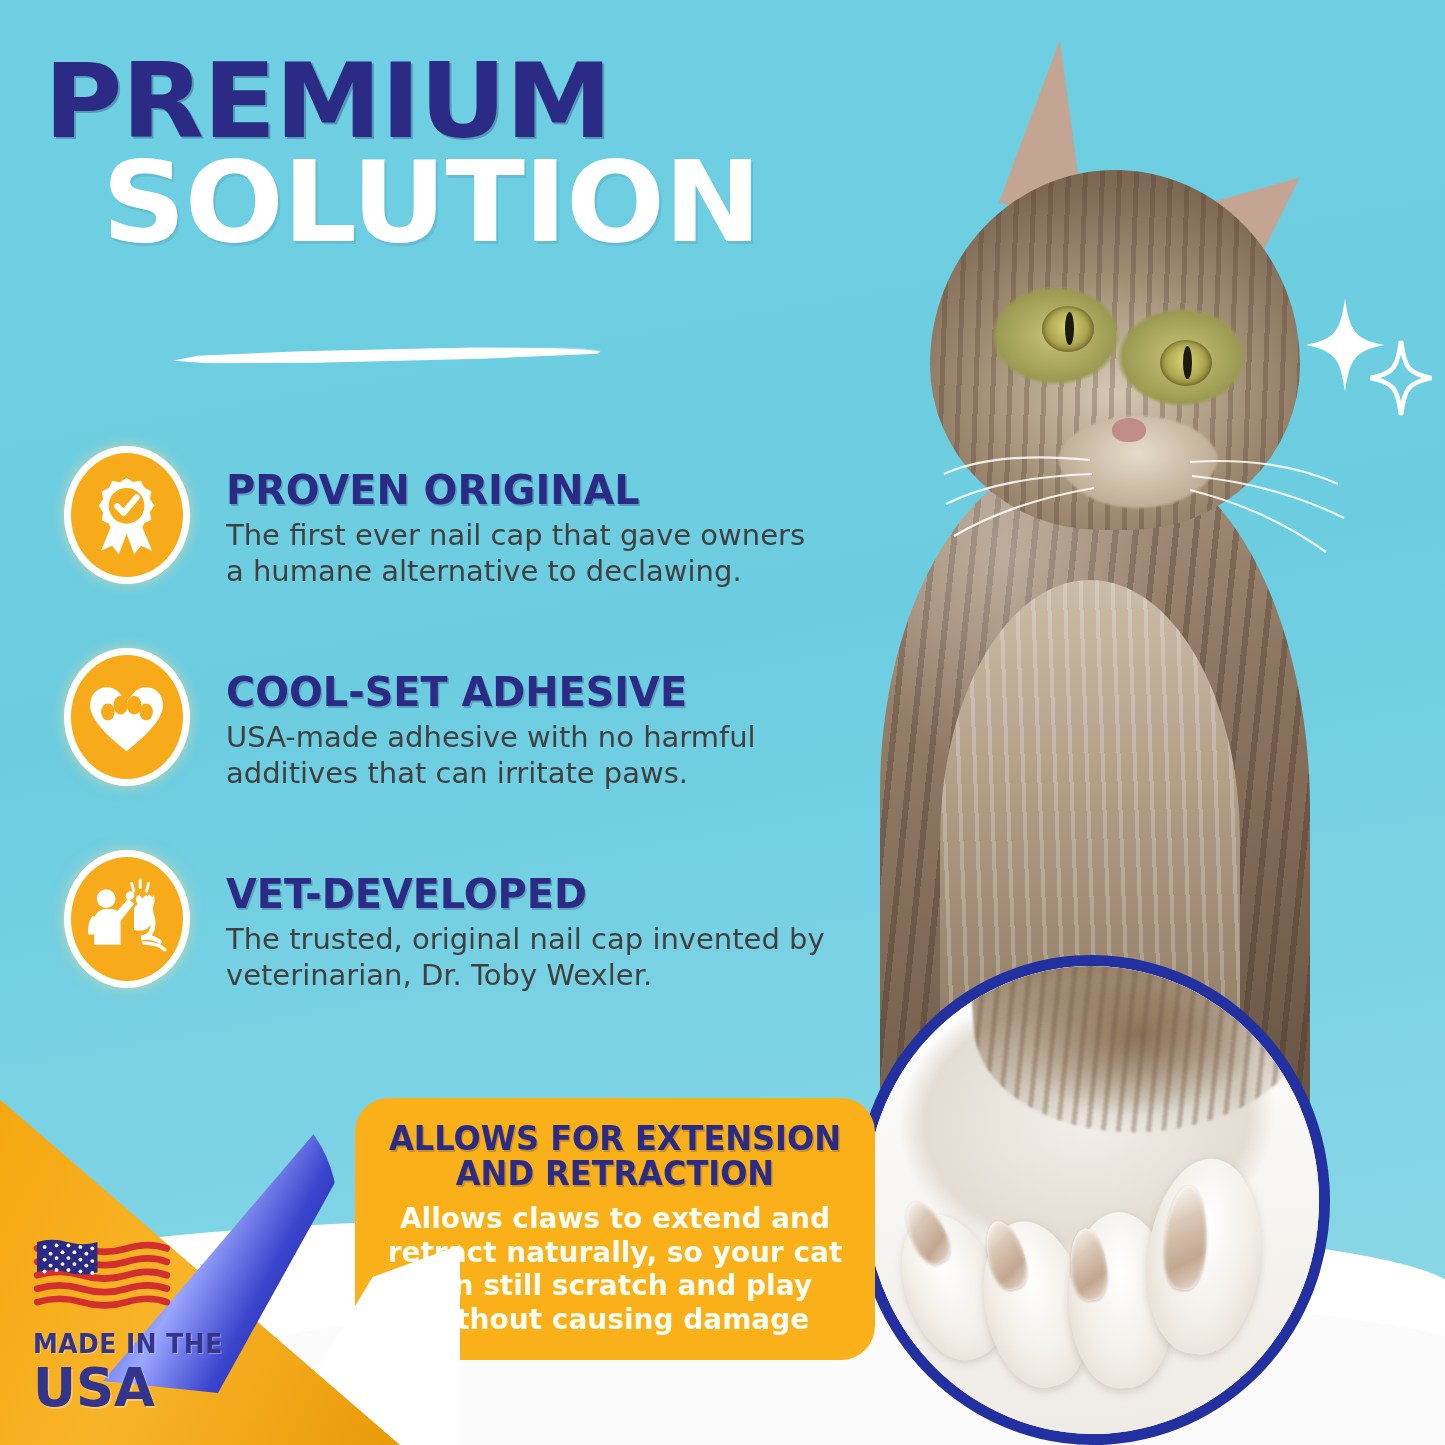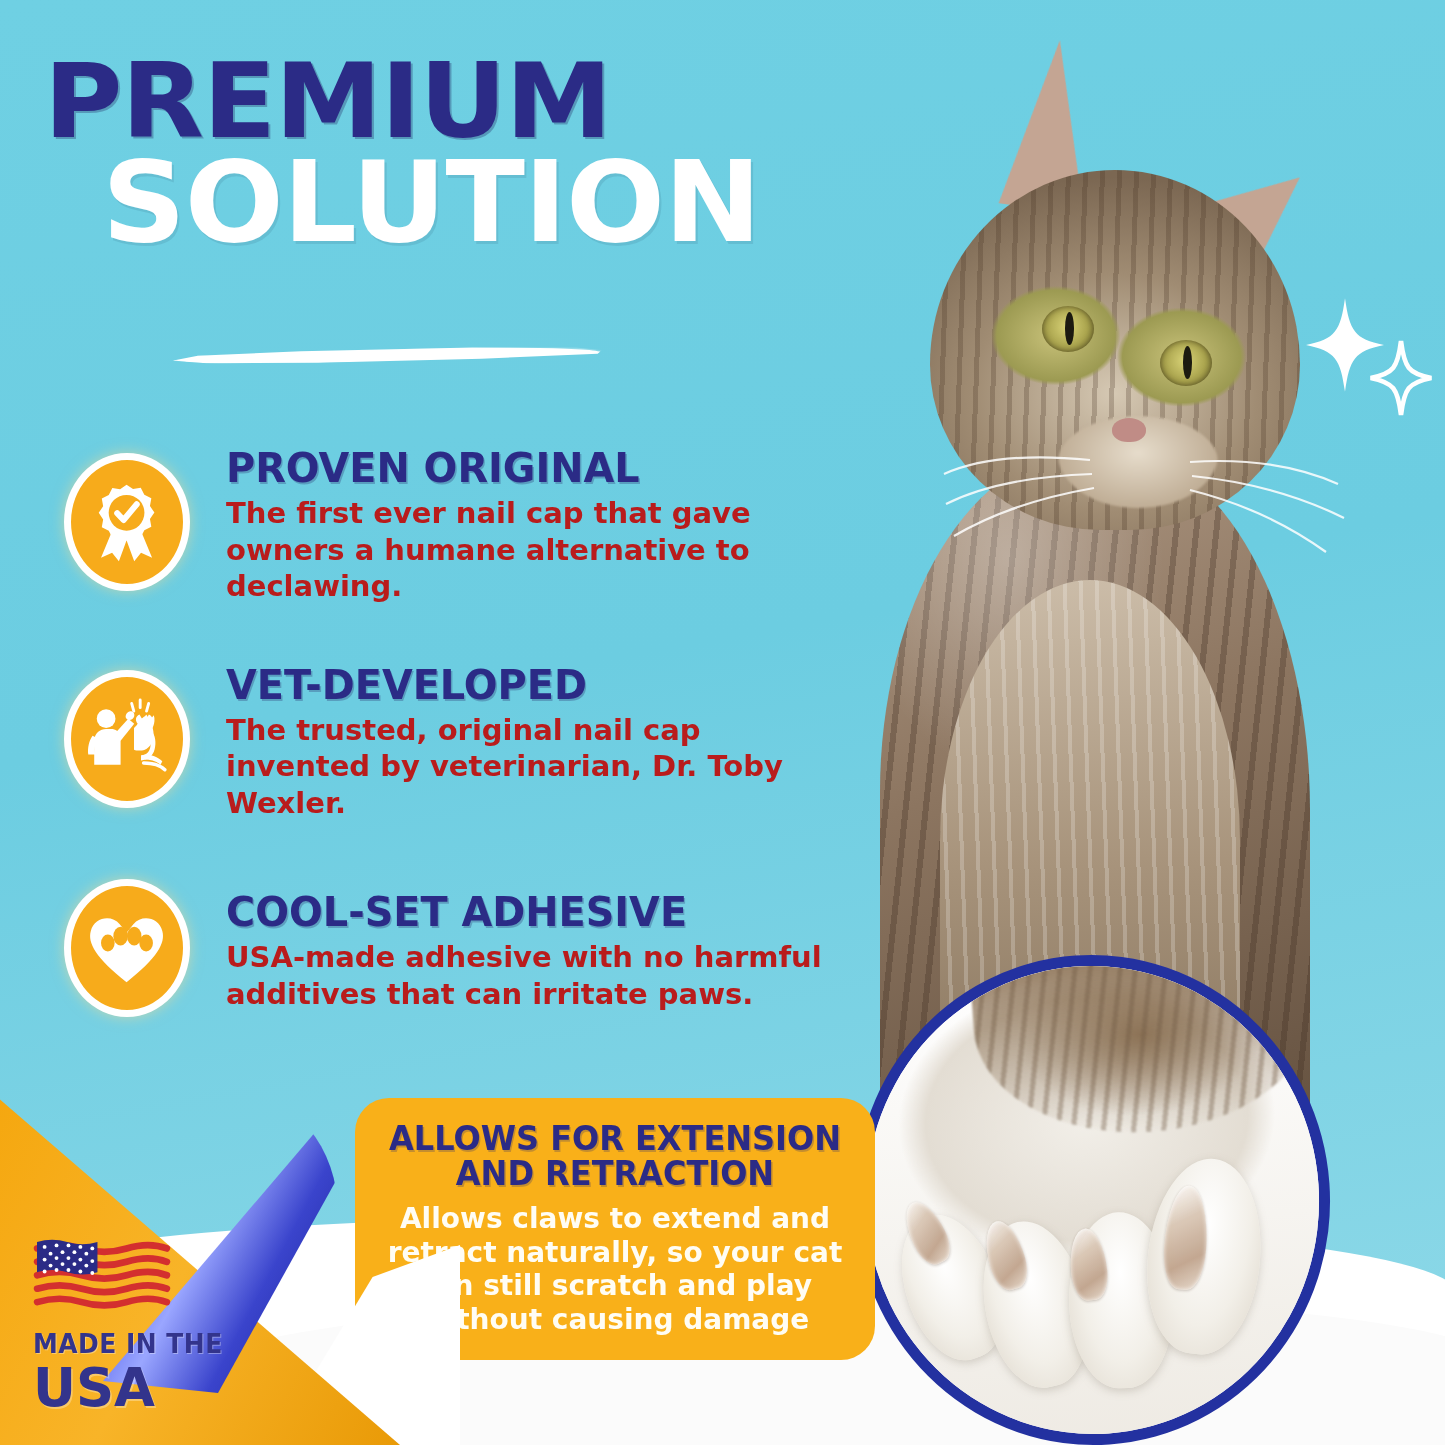--- a/index.html
+++ b/index.html
@@ -89,21 +89,21 @@
   
   .features {
     position: absolute;
     left: 56px;
     top: 440px;
     width: 780px;
   }
   .feature {
     position: relative;
     display: flex;
-    align-items: center;
+    align-items: flex-end;
     margin-bottom: 52px;
   }
   .feature .icon-badge {
     flex: 0 0 auto;
     width: 142px;
     height: 150px;
     margin-right: 28px;
     position: relative;
   }
   .icon-badge .disc {
@@ -129,24 +129,24 @@
     line-height: 1.0;
     letter-spacing: 0px;
     color: #2B2B86;
     text-shadow: 1.5px 1.5px 0 rgba(35,35,100,0.28);
     transform: scaleX(0.97);
     transform-origin: left center;
   }
   .feature p {
     margin: 0;
     font-family: "DejaVu Sans", sans-serif;
-    font-weight: 700;
+    font-weight: 400;
     font-size: 29px;
     line-height: 1.26;
-    color: #b91c1c;
+    color: #404040;
     max-width: 600px;
   }
   .feature.f2 p, .feature.f3 p { max-width: 620px; }
 
   
   .sparkle {
     position: absolute;
     pointer-events: none;
   }
   .sparkle.s1 { left: 1306px; top: 296px; width: 78px; height: 98px; }
@@ -470,20 +470,41 @@
             </g>
             <path fill="#ffffff" d="M50 6 l7.6 5.2 9.1-1.6 4.2 8.2 8.2 4.2-1.6 9.1 5.2 7.6-5.2 7.6 1.6 9.1-8.2 4.2-4.2 8.2-9.1-1.6L50 72l-7.6-5.2-9.1 1.6-4.2-8.2-8.2-4.2 1.6-9.1L17.3 39l5.2-7.6-1.6-9.1 8.2-4.2 4.2-8.2 9.1 1.6z"></path>
             <circle cx="50" cy="39" r="21" fill="#F7AB1B"></circle>
             <path d="M39 39.5 L46.5 47.5 L62 29" fill="none" stroke="#ffffff" stroke-width="7" stroke-linecap="round" stroke-linejoin="round"></path>
           </svg>
         </div>
       </div>
       <div class="text">
         <h3>PROVEN ORIGINAL</h3>
         <p>The first ever nail cap that gave owners a humane alternative to declawing.</p>
+      </div>
+    </div>
+
+    <div class="feature f3">
+      <div class="icon-badge">
+        <div class="disc">
+          <svg viewBox="0 0 100 100">
+            <path d="M50 90 C 14 62, 4 44, 8 30 C 12 14, 32 10, 42 22 L50 32 L58 22 C 68 10, 88 14, 92 30 C 96 44, 86 62, 50 90 Z" fill="#ffffff"></path>
+            <g fill="#F7AB1B">
+              <ellipse cx="28" cy="44" rx="8" ry="10"></ellipse>
+              <ellipse cx="43" cy="36" rx="8.5" ry="11"></ellipse>
+              <ellipse cx="59" cy="36" rx="8.5" ry="11"></ellipse>
+              <ellipse cx="73" cy="44" rx="8" ry="10"></ellipse>
+            </g>
+            <path d="M50 48 C 38 48, 30 58, 30 68 C 30 78, 38 86, 50 92 C 62 86, 70 78, 70 68 C 70 58, 62 48, 50 48 Z" fill="#F7AB1B" opacity="0"></path>
+          </svg>
+        </div>
+      </div>
+      <div class="text">
+        <h3>COOL-SET ADHESIVE</h3>
+        <p>USA-made adhesive with no harmful additives that can irritate paws.</p>
       </div>
     </div>
 
     <div class="feature f2">
       <div class="icon-badge">
         <div class="disc">
           <svg viewBox="0 0 100 100">
             <g fill="#ffffff">
               <circle cx="26" cy="26" r="11"></circle>
               <path d="M12 52 c0-9 7-14 14-14 h6 c5 0 9 3 11 7 l0 35 h-31 z"></path>
@@ -501,41 +522,20 @@
               <path d="M56 8 l2.5 9 M66 4 l0 9 M76 8 l-2.5 9" stroke="#ffffff" stroke-width="3.4" stroke-linecap="round"></path>
             </g>
             <path d="M58 22 c-4-4-3-10 2-12 l6 10 6-10 c5 2 6 8 2 12 4 5 5 13 3 20 -2 8-8 14-17 14 -3 0 -5 0 -7-1 l0-28 z" fill="#ffffff" transform="translate(10,12) scale(0.92)"></path>
             <path d="M70 78 c10 0 20 3 25 8" fill="none" stroke="#ffffff" stroke-width="4" stroke-linecap="round"></path>
           </svg>
         </div>
       </div>
       <div class="text">
         <h3>VET-DEVELOPED</h3>
         <p>The trusted, original nail cap invented by veterinarian, Dr. Toby Wexler.</p>
-      </div>
-    </div>
-
-    <div class="feature f3">
-      <div class="icon-badge">
-        <div class="disc">
-          <svg viewBox="0 0 100 100">
-            <path d="M50 90 C 14 62, 4 44, 8 30 C 12 14, 32 10, 42 22 L50 32 L58 22 C 68 10, 88 14, 92 30 C 96 44, 86 62, 50 90 Z" fill="#ffffff"></path>
-            <g fill="#F7AB1B">
-              <ellipse cx="28" cy="44" rx="8" ry="10"></ellipse>
-              <ellipse cx="43" cy="36" rx="8.5" ry="11"></ellipse>
-              <ellipse cx="59" cy="36" rx="8.5" ry="11"></ellipse>
-              <ellipse cx="73" cy="44" rx="8" ry="10"></ellipse>
-            </g>
-            <path d="M50 48 C 38 48, 30 58, 30 68 C 30 78, 38 86, 50 92 C 62 86, 70 78, 70 68 C 70 58, 62 48, 50 48 Z" fill="#F7AB1B" opacity="0"></path>
-          </svg>
-        </div>
-      </div>
-      <div class="text">
-        <h3>COOL-SET ADHESIVE</h3>
-        <p>USA-made adhesive with no harmful additives that can irritate paws.</p>
       </div>
     </div>
 
   </div>
 
   <div class="bg-white-bottom"></div>
   <div class="bg-white-bottom b2"></div>
 
   <div class="paw-inset">
     <div class="paw-photo"></div>

